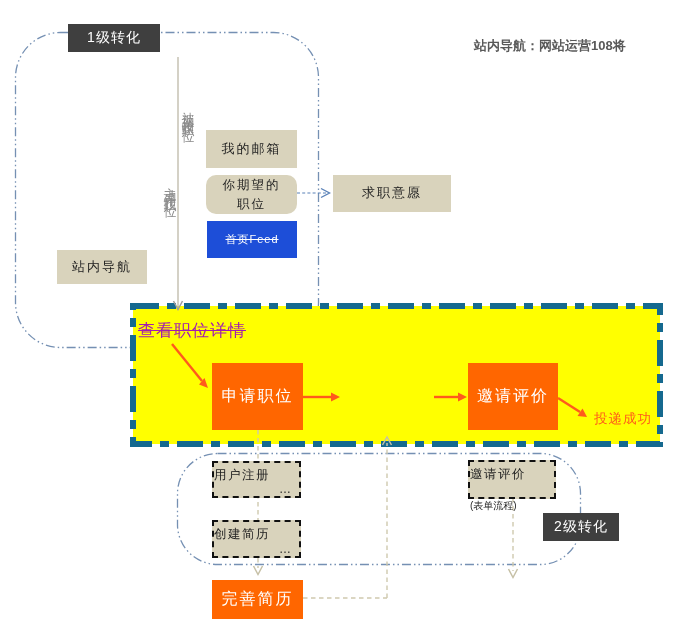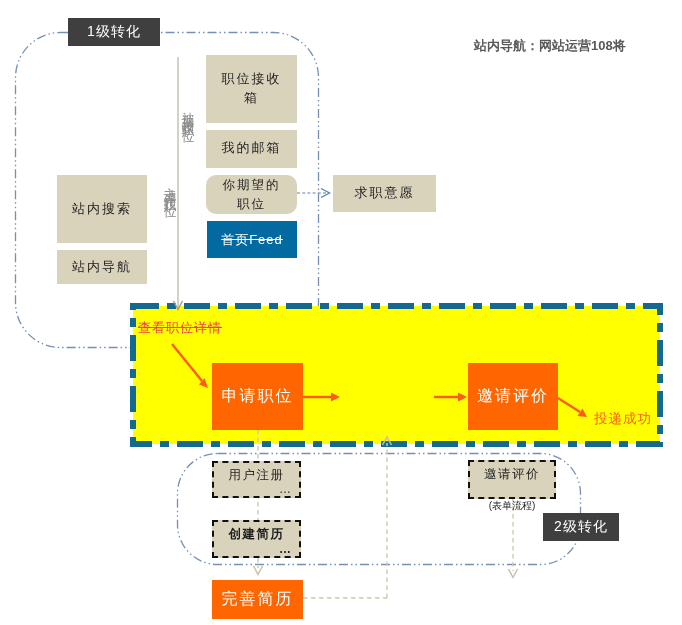--- a/index.html
+++ b/index.html
@@ -15,41 +15,41 @@
     font-size:14px;letter-spacing:1px;z-index:3;
   }
   
   .box{
     background:#d9d3bc;color:#1f1f1f;display:flex;align-items:center;justify-content:center;
     font-size:13px;letter-spacing:2px;text-align:center;white-space:pre-line;line-height:1.45;z-index:2;
   }
   .box.small{font-size:12.5px;border-radius:10px;}
   
   .redbox{
-    background:#0369a1;color:#ffffff;display:flex;align-items:center;justify-content:center;
-    font-size:13px;letter-spacing:1px;text-decoration:line-through;z-index:2;
+    background:#1d4ed8;color:#ffffff;display:flex;align-items:center;justify-content:center;
+    font-size:11px;letter-spacing:1px;text-decoration:line-through;z-index:2;
   }
   
   .obox{
     background:#ff6600;color:#ffffff;display:flex;align-items:center;justify-content:center;
     font-size:16px;letter-spacing:2px;z-index:2;
   }
   
   .dbox{
     background:#d9d3bc;border:2.5px dashed #111111;color:#1f1f1f;z-index:2;
-    font-size:12.5px;letter-spacing:1.5px;text-align:center;
+    font-size:12.5px;letter-spacing:1.5px;
   }
   .dbox .main{margin-top:4px;}
   .dbox .dots{position:absolute;right:8px;bottom:0px;letter-spacing:0;font-size:12px;}
   .dbox .sub{font-size:10px;letter-spacing:0;margin-top:16px;}
   
   .vtext{
     writing-mode:vertical-rl;color:#8a8a8a;font-size:12.5px;letter-spacing:3.5px;z-index:2;
   }
-  .accent-strike{color:#ef4444;font-size:13px;letter-spacing:1px;text-decoration:line-through;z-index:3;}
+  .accent-strike{color:#a21caf;font-size:17px;letter-spacing:1px;text-decoration:line-through;z-index:3;}
   .accent{color:#ff5c1a;font-size:13.5px;letter-spacing:1px;z-index:3;}
   .watermark{color:#595959;font-size:13px;font-weight:bold;z-index:3;}
 </style>
 </head>
 <body>
 
 <div id="canvas">
 
   <svg width="682" height="625" viewBox="0 0 682 625" style="z-index:1;">
 
@@ -83,46 +83,43 @@
     <line x1="303" y1="598" x2="387" y2="598" stroke="#cfc9ae" stroke-width="1.4" stroke-dasharray="4.5 3.5"></line>
     <line x1="387" y1="598" x2="387" y2="443" stroke="#cfc9ae" stroke-width="1.4" stroke-dasharray="4.5 3.5"></line>
     <polyline points="382.5,445 387,437 391.5,445" fill="none" stroke="#c6c0a6" stroke-width="1.5"></polyline>
 
     <line x1="513" y1="498" x2="513" y2="571" stroke="#cfc9ae" stroke-width="1.4" stroke-dasharray="4.5 3.5"></line>
     <polyline points="508.5,569 513,577.5 517.5,569" fill="none" stroke="#c6c0a6" stroke-width="1.5"></polyline>
   </svg>
 
   <div class="abs watermark" style="left:474px;top:37px;">站内导航：网站运营108将</div>
 
-  <div class="abs dark-label" style="left:68px;top:18px;width:92px;height:28px;">1级转化</div>
+  <div class="abs dark-label" style="left:68px;top:24px;width:92px;height:28px;">1级转化</div>
   <div class="abs dark-label" style="left:543px;top:513px;width:76px;height:28px;">2级转化</div>
 
-  <div class="abs box" style="left:57px;top:175px;width:90px;height:68px;">站内搜索</div>
   <div class="abs box" style="left:57px;top:250px;width:90px;height:34px;">站内导航</div>
-  <div class="abs box" style="left:206px;top:55px;width:91px;height:68px;">职位接收
-箱</div>
-  <div class="abs box" style="left:206px;top:130px;width:91px;height:38px;font-family:Liberation Mono, monospace;">我的邮箱</div>
+  <div class="abs box" style="left:206px;top:130px;width:91px;height:38px;">我的邮箱</div>
   <div class="abs box small" style="left:206px;top:175px;width:91px;height:39px;">你期望的
 职位</div>
-  <div class="abs box" style="left:333px;top:175px;width:103px;height:37px;">求职意愿</div>
+  <div class="abs box" style="left:333px;top:175px;width:118px;height:37px;">求职意愿</div>
   <div class="abs redbox" style="left:207px;top:221px;width:90px;height:37px;">首页Feed</div>
 
   <div class="abs vtext" style="left:179px;top:102px;height:102px;">被动接收职位</div>
   <div class="abs vtext" style="left:161px;top:177px;height:108px;">主动寻找职位</div>
 
   <div class="abs accent-strike" style="left:138px;top:319px;">查看职位详情</div>
   <div class="abs obox" style="left:212px;top:363px;width:91px;height:67px;">申请职位</div>
   <div class="abs obox" style="left:468px;top:363px;width:90px;height:67px;">邀请评价</div>
   <div class="abs accent" style="left:594px;top:410px;text-align:right;">投递成功</div>
 
   <div class="abs dbox" style="left:212px;top:461px;width:89px;height:37px;">
     <div class="main">用户注册</div>
     <div class="dots">…</div>
   </div>
-  <div class="abs dbox" style="left:212px;top:520px;width:89px;height:38px;font-weight:bold;">
+  <div class="abs dbox" style="left:212px;top:520px;width:89px;height:38px;">
     <div class="main">创建简历</div>
     <div class="dots">…</div>
   </div>
   <div class="abs dbox" style="left:468px;top:460px;width:88px;height:39px;">
     <div class="main">邀请评价</div>
     <div class="sub">(表单流程)</div>
   </div>
 
   <div class="abs obox" style="left:212px;top:580px;width:91px;height:39px;">完善简历</div>
   <div class="abs obox" style="left:476px;top:581px;width:91px;height:38px;margin-top:44px;">放弃邀请</div>

